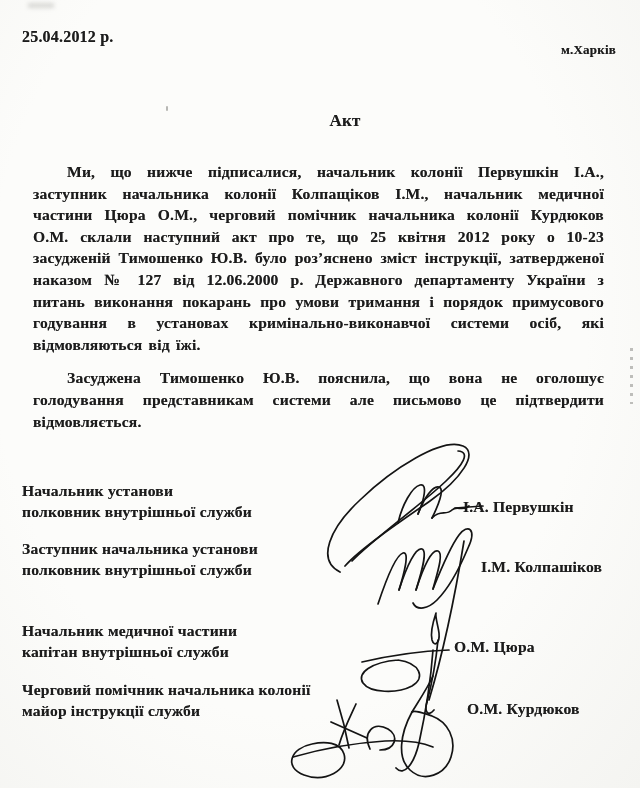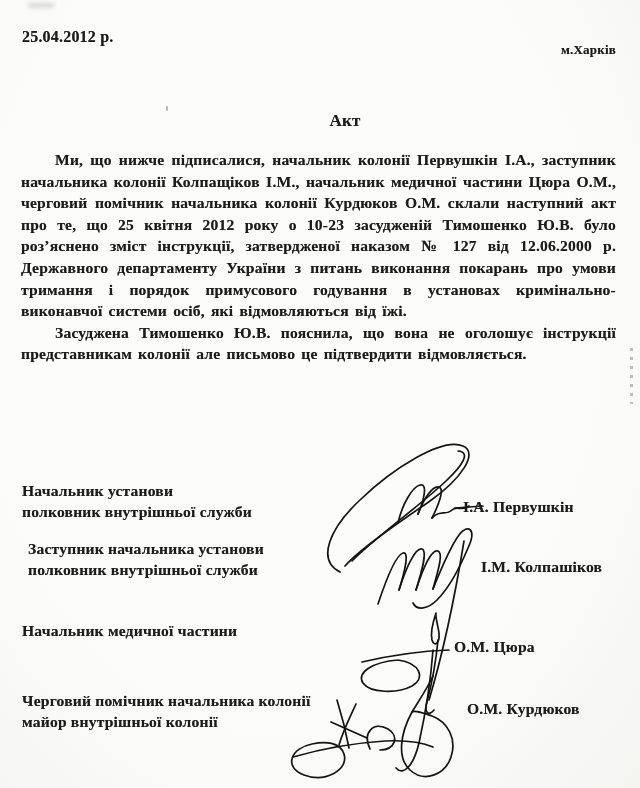--- a/index.html
+++ b/index.html
@@ -22,21 +22,21 @@
     letter-spacing:0.2px;
   }
   .doc-date{position:absolute;left:22px;top:28px;font-size:16px;}
   .doc-place{position:absolute;left:561px;top:42px;font-size:13px;}
   .doc-title{position:absolute;left:0;top:111px;width:690px;text-align:center;font-size:17px;}
   .doc-body{
     position:absolute;left:21px;top:149px;width:595px;
     font-size:15.6px;line-height:21.6px;
     text-align:justify;
   }
-  .doc-body p{margin:0;text-indent:34px;word-spacing:2px;}
+  .doc-body p{margin:12px;text-indent:34px;word-spacing:2px;}
   .sig-block .labels{position:absolute;left:22px;font-size:15.6px;line-height:20.5px;}
   .sig-block .sig-name{position:absolute;font-size:15.6px;white-space:nowrap;}
   .ink{position:absolute;left:0;top:0;pointer-events:none;}
   .artifact{position:absolute;background:#9a9a96;opacity:0.5;}
   .artifact.dots{
     width:3px;height:56px;left:630px;top:348px;
     background:repeating-linear-gradient(to bottom,#8c8c88 0 3px,transparent 3px 9px);
     opacity:0.55;
   }
   .artifact.tick{width:2px;height:5px;left:166px;top:106px;border-radius:1px;opacity:0.7;}
@@ -46,52 +46,53 @@
 <body>
 
 <div class="page">
 
   <div class="scan-text doc-date">25.04.2012 р.</div>
   <div class="scan-text doc-place">м.Харків</div>
   <div class="scan-text doc-title">Акт</div>
 
   <div class="scan-text doc-body">
     <p>Ми, що нижче підписалися, начальник колонії Первушкін І.А., заступник начальника колонії Колпащіков І.М., начальник медичної частини Цюра О.М., черговий помічник начальника колонії Курдюков О.М. склали наступний акт про те, що 25 квітня 2012 року о 10-23 засудженій Тимошенко Ю.В. було роз’яснено зміст інструкції, затвердженої наказом № 127 від 12.06.2000 р. Державного департаменту України з питань виконання покарань про умови тримання і порядок примусового годування в установах кримінально-виконавчої системи осіб, які відмовляються від їжі.</p>
-    <p>Засуджена Тимошенко Ю.В. пояснила, що вона не оголошує інструкції представникам колонії але письмово це підтвердити відмовляється.</p>
+    <p>Засуджена Тимошенко Ю.В. пояснила, що вона не оголошує голодування представникам системи але письмово це підтвердити відмовляється.</p>
   </div>
 
   <div class="sig-block">
 
     <div>
       <div class="scan-text labels" style="top:481px;">
         <div>Начальник установи</div>
         <div>полковник внутрішньої служби</div>
       </div>
       <div class="scan-text sig-name" style="left:463px;top:498px;">І.А. Первушкін</div>
     </div>
 
     <div>
-      <div class="scan-text labels" style="top:539px;margin-left:6px;">
+      <div class="scan-text labels" style="top:539px;">
         <div>Заступник начальника установи</div>
         <div>полковник внутрішньої служби</div>
       </div>
       <div class="scan-text sig-name" style="left:481px;top:558px;">І.М. Колпашіков</div>
     </div>
 
     <div>
       <div class="scan-text labels" style="top:621px;">
         <div>Начальник медичної частини</div>
+        <div>капітан внутрішньої служби</div>
       </div>
       <div class="scan-text sig-name" style="left:454px;top:638px;">О.М. Цюра</div>
     </div>
 
     <div>
-      <div class="scan-text labels" style="top:680px;margin-top:11px;">
+      <div class="scan-text labels" style="top:680px;">
         <div>Черговий помічник начальника колонії</div>
-        <div>майор внутрішньої колонії</div>
+        <div>майор інструкції служби</div>
       </div>
       <div class="scan-text sig-name" style="left:467px;top:700px;text-align:right;">О.М. Курдюков</div>
     </div>
   </div>
 
   <svg class="ink" width="640" height="788" viewBox="0 0 640 788" fill="none" stroke="#141414" stroke-width="1.7" stroke-linecap="round" stroke-linejoin="round">
     <g>
       <path d="M340,572 C316,560 330,528 360,500 C392,469 442,437 463,446 C479,453 461,479 430,501 C398,523 360,549 345,566"></path>
       <path d="M352,561 C372,540 422,504 446,481 C463,465 471,452 458,451"></path>
       <path d="M398,523 C402,505 412,487 420,485 C428,483 424,500 418,514"></path>

